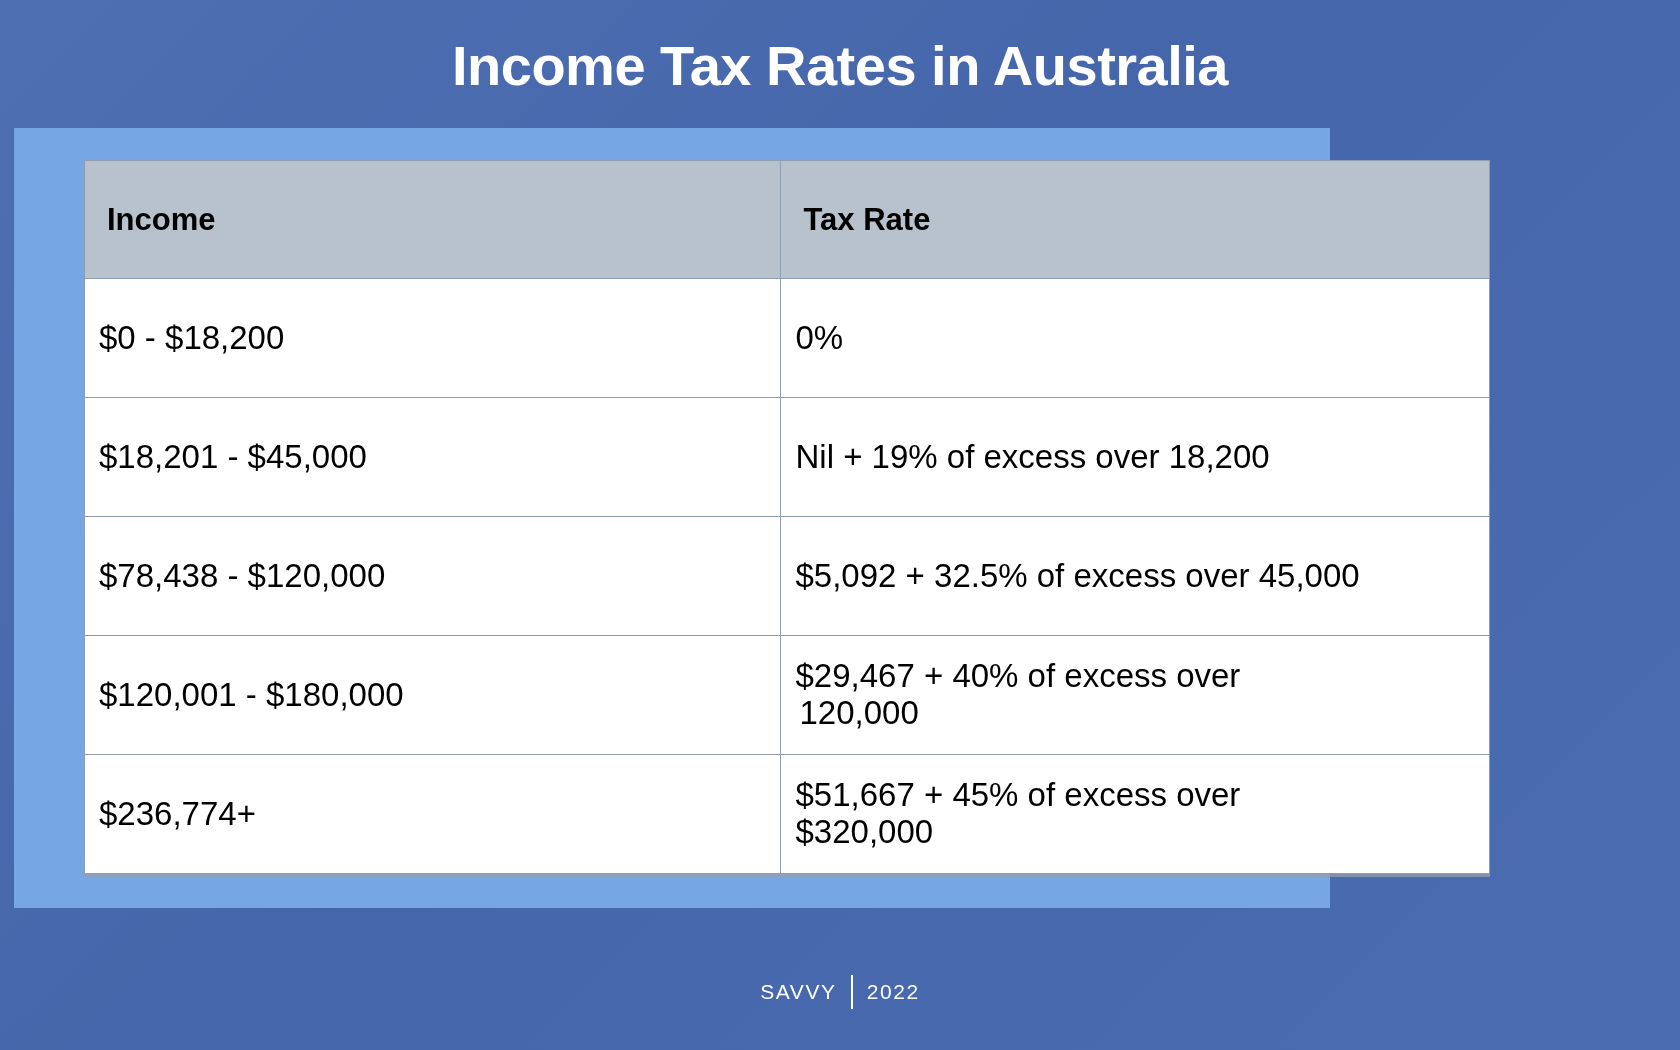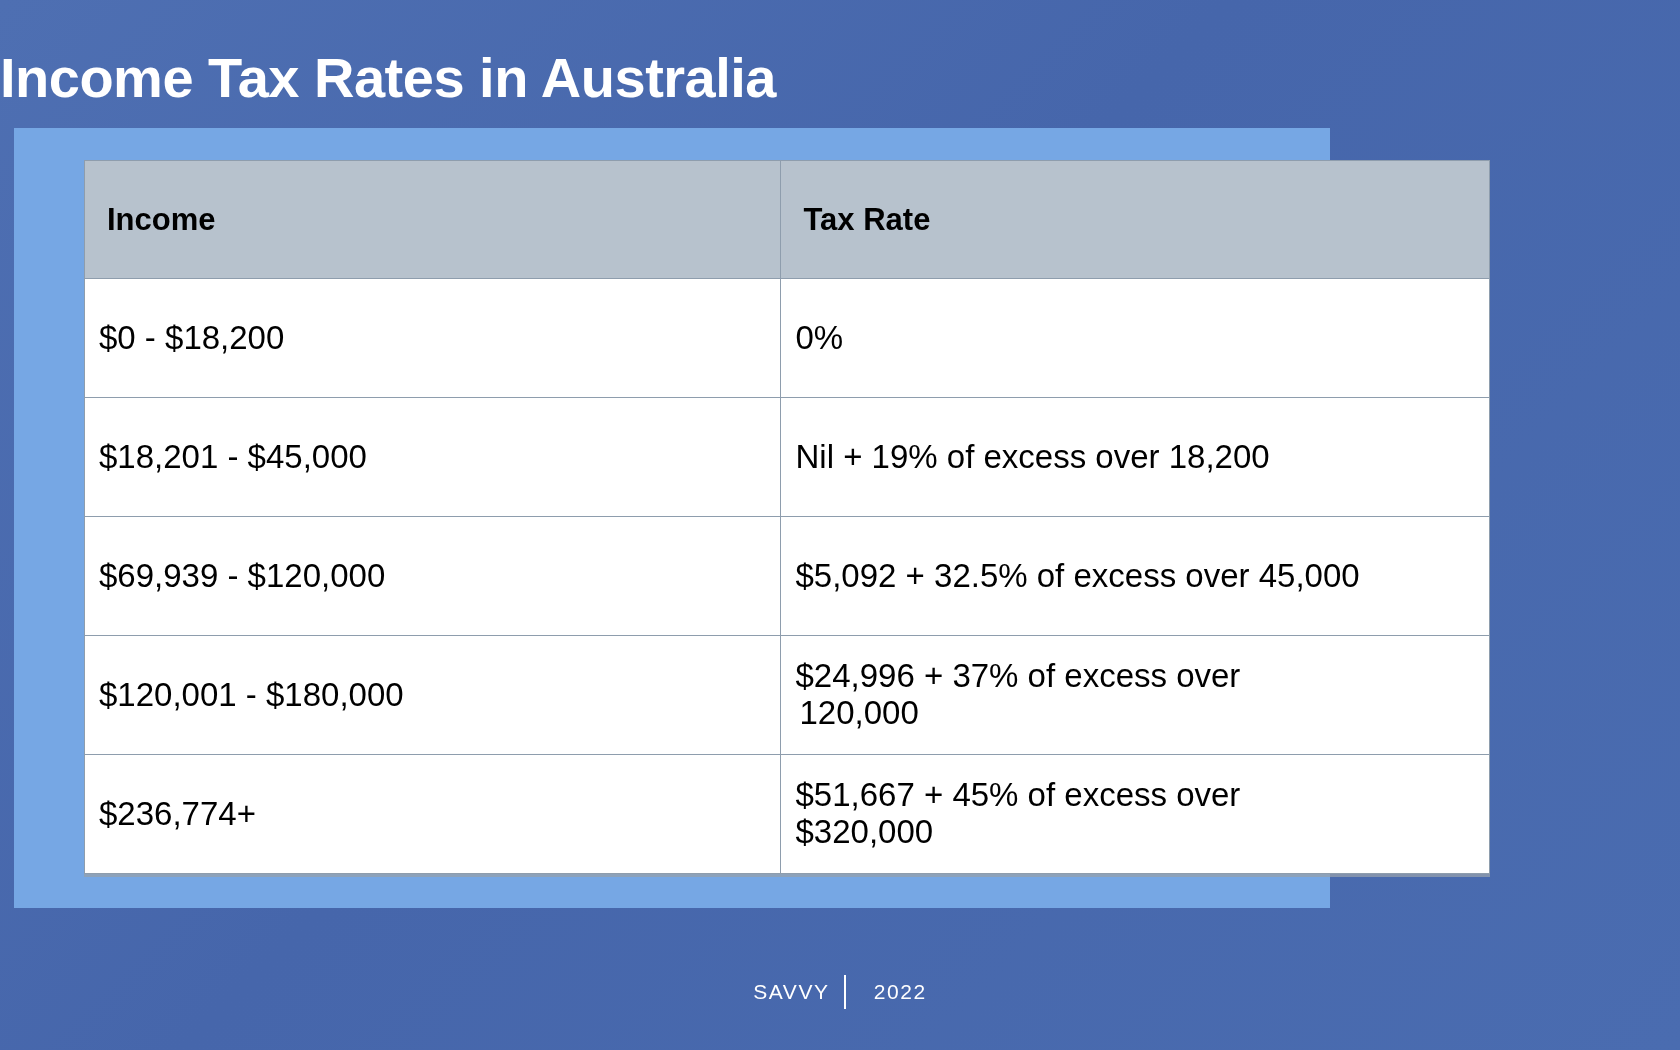--- a/index.html
+++ b/index.html
@@ -17,26 +17,26 @@
     position: relative;
     width: 1680px;
     height: 1050px;
     background: linear-gradient(135deg, #4e6fb2 0%, #4666ab 45%, #4a6cb0 100%);
     overflow: hidden;
   }
   
   #title-bar {
     position: absolute;
     left: 0;
-    top: 12px;
+    top: 0;
     width: 1680px;
     height: 128px;
     display: flex;
     align-items: center;
-    justify-content: flex-start;
+    justify-content: center;
   }
   #slide-title {
     color: #ffffff;
     font-size: 56px;
     font-weight: bold;
     letter-spacing: -0.5px;
     text-align: center;
     line-height: 1;
     margin-top: 4px;
   }
@@ -111,21 +111,21 @@
     font-size: 21px;
     letter-spacing: 1.6px;
     font-weight: normal;
   }
   #footer-brand { padding-right: 14px; }
   #footer-divider {
     width: 2px;
     height: 34px;
     background: #ffffff;
   }
-  #footer-year { padding-left: 28px; }
+  #footer-year { padding-left: 14px; }
 </style>
 </head>
 <body>
 
 <div id="slide">
 
   <div id="title-bar">
     <div id="slide-title">Income Tax Rates in Australia</div>
   </div>
 
@@ -149,29 +149,29 @@
             <span>0%</span>
           </td>
         </tr>
         <tr>
           <td class="income-cell">$18,201 - $45,000</td>
           <td class="rate-cell">
             <span>Nil + 19% of excess over 18,200</span>
           </td>
         </tr>
         <tr>
-          <td class="income-cell">$69,939 - $120,000</td>
+          <td class="income-cell">$78,438 - $120,000</td>
           <td class="rate-cell">
             <span>$5,092 + 32.5% of excess over 45,000</span>
           </td>
         </tr>
         <tr>
           <td class="income-cell">$120,001 - $180,000</td>
           <td class="rate-cell">
-            <span>$24,996 + 37% of excess over</span><br>
+            <span>$29,467 + 40% of excess over</span><br>
             <span class="cell-line2">120,000</span>
           </td>
         </tr>
         <tr>
           <td class="income-cell">$236,774+</td>
           <td class="rate-cell">
             <span>$51,667 + 45% of excess over</span><br>
             <span>$320,000</span>
           </td>
         </tr>

